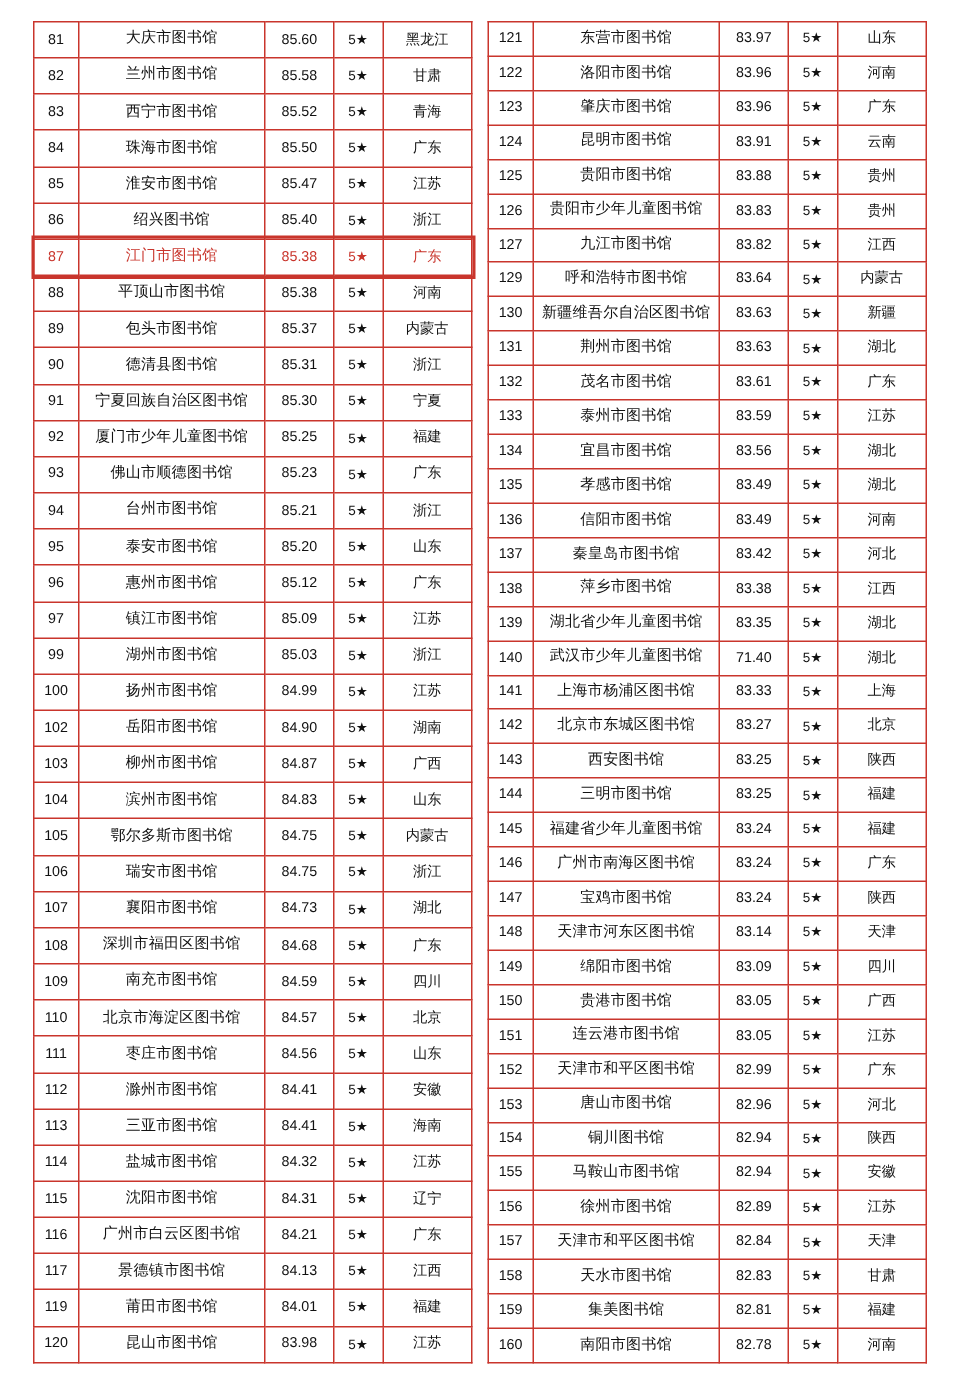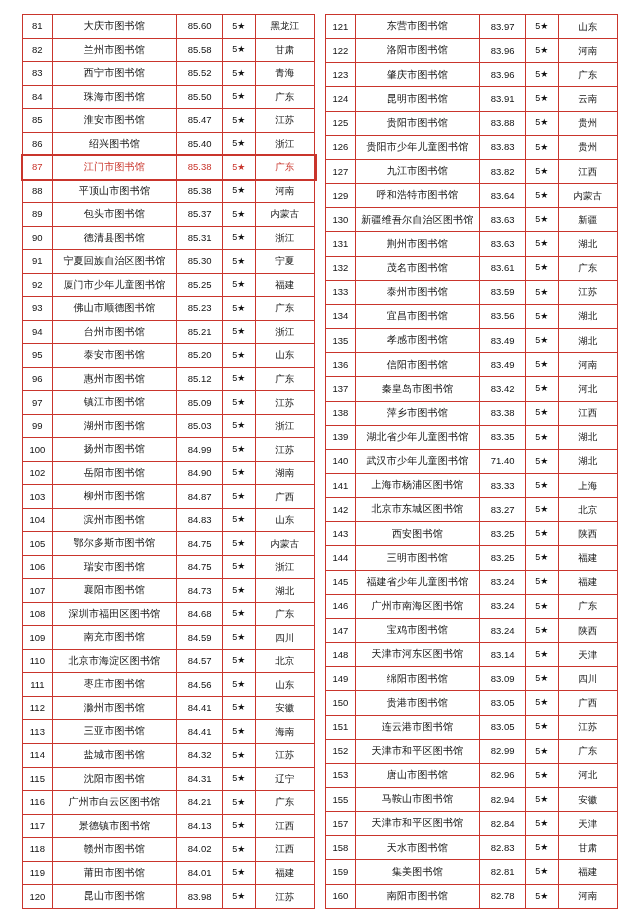--- a/index.html
+++ b/index.html
@@ -344,27 +344,20 @@
             <td class="prov">广东</td>
           </tr>
           <tr>
             <td class="rankno">117</td>
             <td class="name">景德镇市图书馆</td>
             <td class="score">84.13</td>
             <td class="star">5★</td>
             <td class="prov">江西</td>
           </tr>
           <tr>
-            <td class="rankno">118</td>
-            <td class="name">赣州市图书馆</td>
-            <td class="score">84.02</td>
-            <td class="star">5★</td>
-            <td class="prov">江西</td>
-          </tr>
-          <tr>
             <td class="rankno">119</td>
             <td class="name">莆田市图书馆</td>
             <td class="score">84.01</td>
             <td class="star">5★</td>
             <td class="prov">福建</td>
           </tr>
           <tr>
             <td class="rankno">120</td>
             <td class="name">昆山市图书馆</td>
             <td class="score">83.98</td>
@@ -601,25 +594,39 @@
             <td class="prov">广东</td>
           </tr>
           <tr>
             <td class="rankno">153</td>
             <td class="name">唐山市图书馆</td>
             <td class="score">82.96</td>
             <td class="star">5★</td>
             <td class="prov">河北</td>
           </tr>
           <tr>
+            <td class="rankno">154</td>
+            <td class="name">铜川图书馆</td>
+            <td class="score">82.94</td>
+            <td class="star">5★</td>
+            <td class="prov">陕西</td>
+          </tr>
+          <tr>
             <td class="rankno">155</td>
             <td class="name">马鞍山市图书馆</td>
             <td class="score">82.94</td>
             <td class="star">5★</td>
             <td class="prov">安徽</td>
+          </tr>
+          <tr>
+            <td class="rankno">156</td>
+            <td class="name">徐州市图书馆</td>
+            <td class="score">82.89</td>
+            <td class="star">5★</td>
+            <td class="prov">江苏</td>
           </tr>
           <tr>
             <td class="rankno">157</td>
             <td class="name">天津市和平区图书馆</td>
             <td class="score">82.84</td>
             <td class="star">5★</td>
             <td class="prov">天津</td>
           </tr>
           <tr>
             <td class="rankno">158</td>

